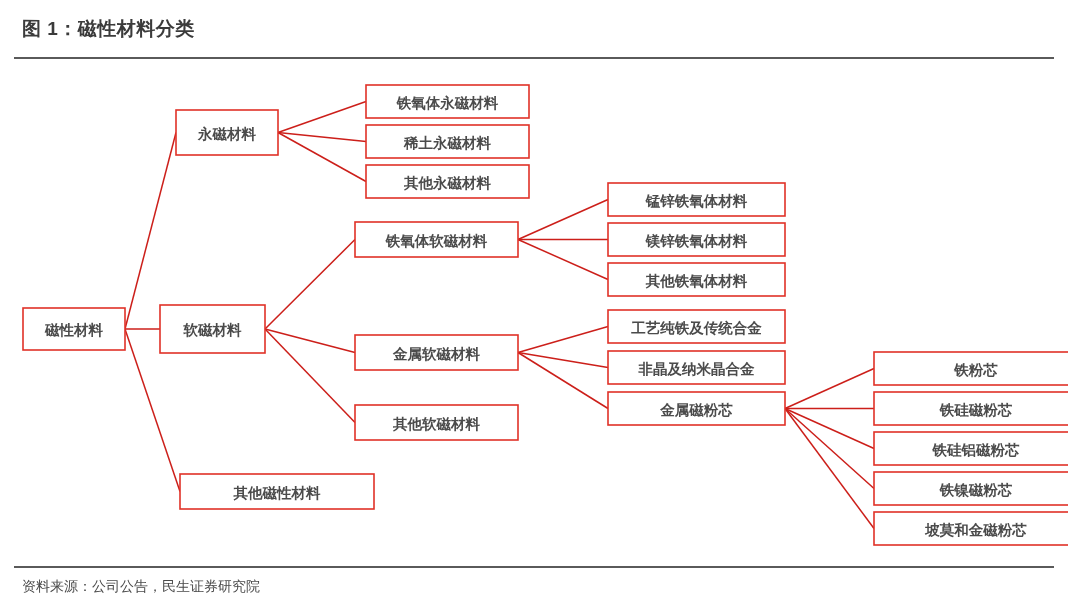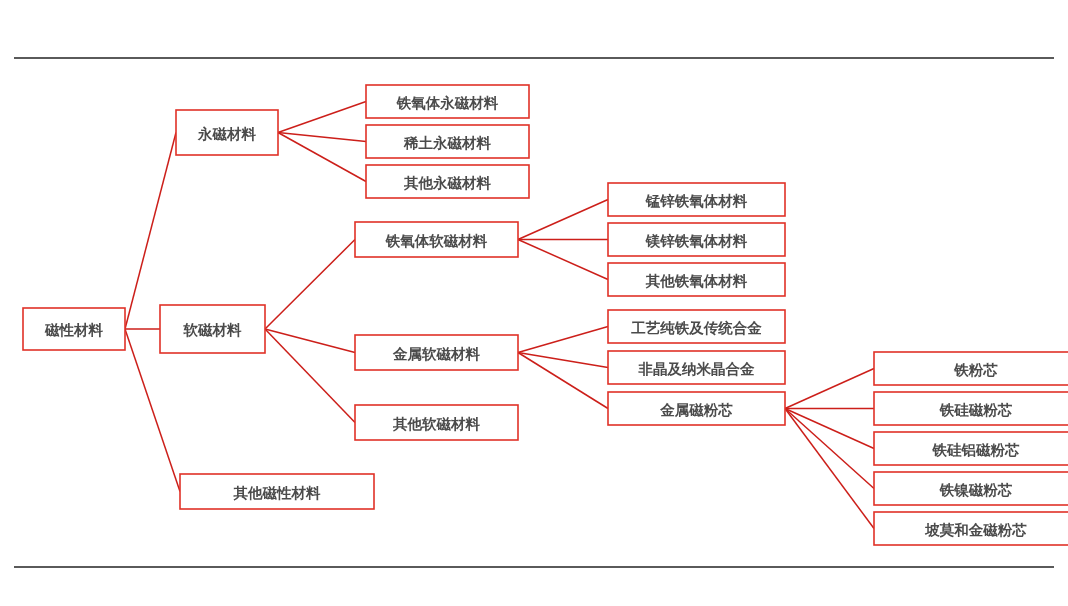--- a/index.html
+++ b/index.html
@@ -78,20 +78,21 @@
     stroke: #cc1f1a;
     stroke-width: 1.5;
     fill: none;
   }
 </style>
 </head>
 <body>
 
 <div id="page">
 
+  <div class="fig-title">图 1：磁性材料分类</div>
 
   <div class="title-rule"></div>
 
   <svg id="diagram" viewBox="0 0 1068 500">
     <g id="edge-layer">
         <path d="M 125 269 L 176 72.5" class="edge"></path>
         <path d="M 125 269 L 160 269" class="edge"></path>
         <path d="M 125 269 L 180 431.5" class="edge"></path>
         <path d="M 278 72.5 L 366 41.5" class="edge"></path>
         <path d="M 278 72.5 L 366 81.5" class="edge"></path>
@@ -194,14 +195,15 @@
         </g>
         <g>
           <rect x="874" y="452" width="204" height="33" class="node-box"></rect>
           <text x="976" y="469.5" class="node-label">坡莫和金磁粉芯</text>
         </g>
       </g>
   </svg>
 
   <div class="footer-rule"></div>
 
+  <div class="fig-source">资料来源：公司公告，民生证券研究院</div>
 
 </div>
 
 </body></html>

